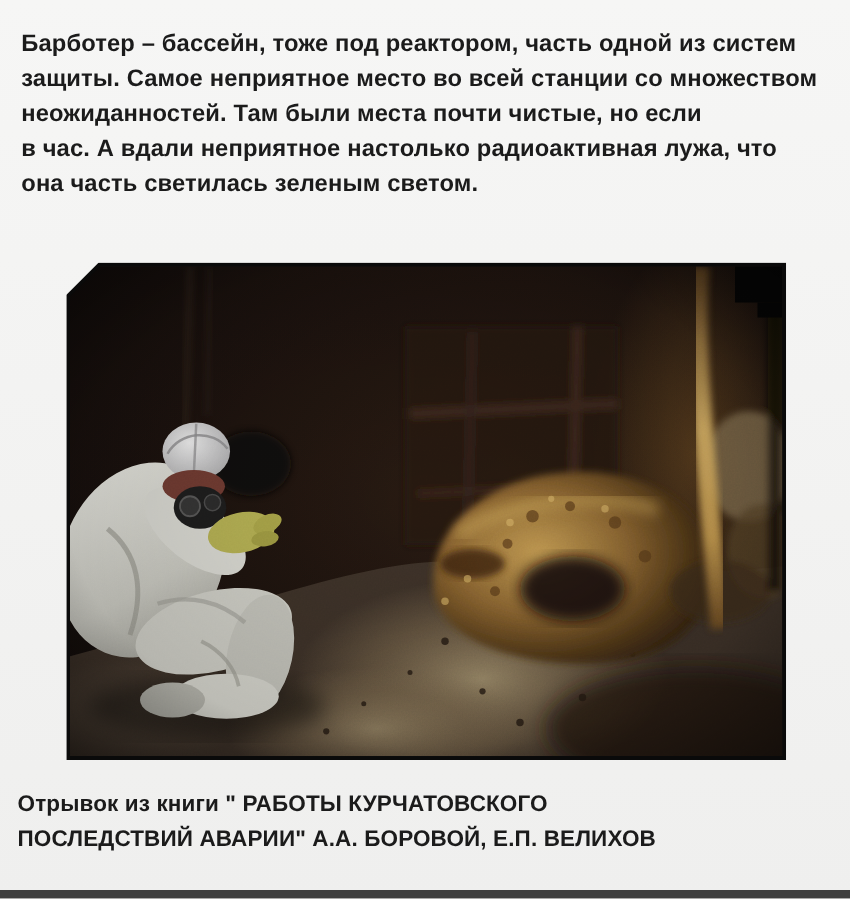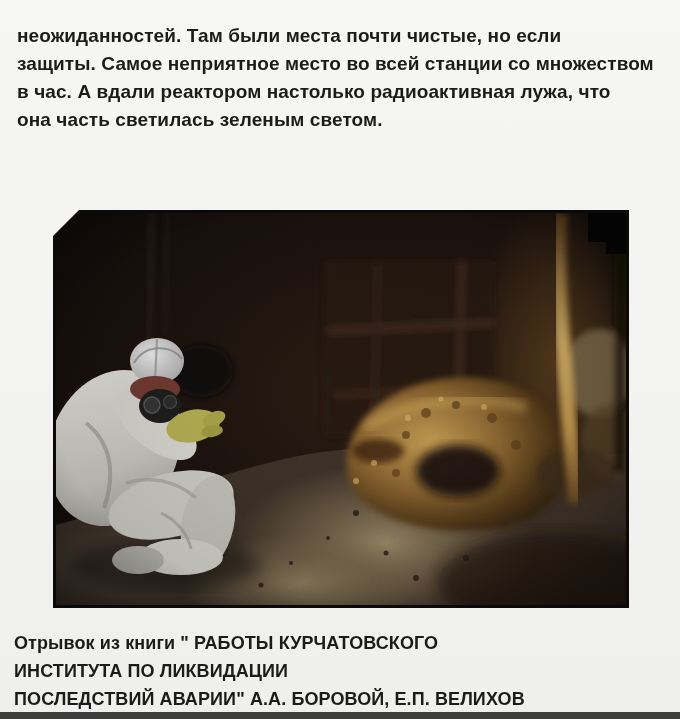--- a/index.html
+++ b/index.html
@@ -35,23 +35,24 @@
     position:absolute;left:0;bottom:0;width:680px;height:7px;
     background:#3e3e3e;
   }
 </style>
 </head>
 <body>
 
 <div class="page">
 
   <div class="top-text">
+    <div>Барботер – бассейн, тоже под реактором, часть одной из систем</div>
+    <div>защиты. Самое неприятное место во всей станции со множеством</div>
     <div>неожиданностей. Там были места почти чистые, но если</div>
-    <div>защиты. Самое неприятное место во всей станции со множеством</div>
-    <div>в час. А вдали реактором настолько радиоактивная лужа, что</div>
+    <div>в час. А вдали неприятное настолько радиоактивная лужа, что</div>
     <div>она часть светилась зеленым светом.</div>
   </div>
 
   <div class="photo-frame">
     <div class="photo-inner">
       <svg viewBox="0 0 570 392" preserveAspectRatio="none">
         <defs>
           <radialGradient id="bgGrad" cx="62%" cy="45%" r="75%">
             <stop offset="0%" stop-color="#2a1c12"></stop>
             <stop offset="55%" stop-color="#1d130e"></stop>
@@ -218,19 +219,18 @@
         </g>
 
         <rect x="0" y="0" width="570" height="392" filter="url(#grain)" opacity="0.30" style="mix-blend-mode:overlay"></rect>
         <rect x="0" y="0" width="570" height="392" fill="url(#vignette)"></rect>
       </svg>
     </div>
   </div>
 
   <div class="bottom-text">
     <div>Отрывок из книги " РАБОТЫ КУРЧАТОВСКОГО</div>
-    <div>ИНСТИТУТА ПО ЛИКВИДАЦИИ</div>
     <div>ПОСЛЕДСТВИЙ АВАРИИ"  А.А. БОРОВОЙ, Е.П. ВЕЛИХОВ</div>
   </div>
 
   <div class="bottom-bar"></div>
 
 </div>
 
 </body></html>

